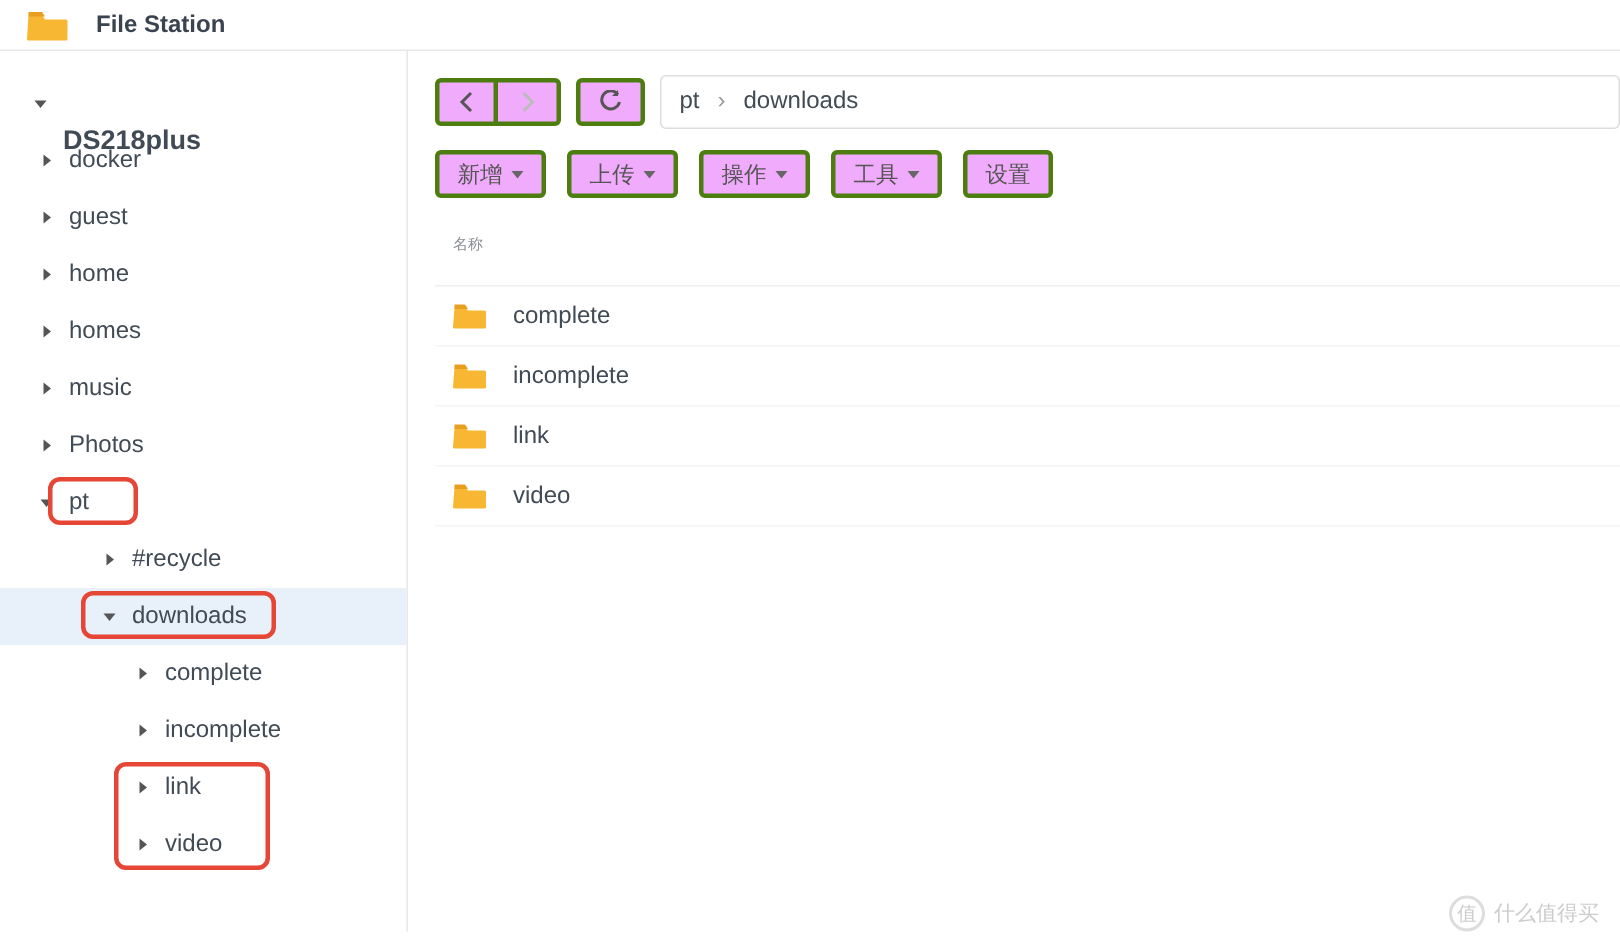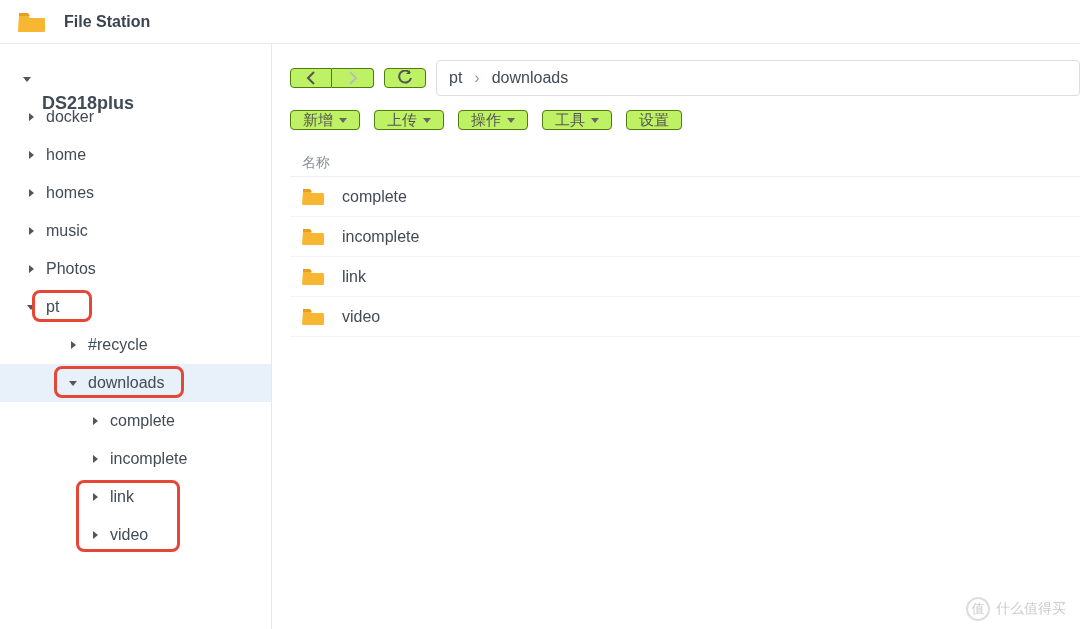--- a/index.html
+++ b/index.html
@@ -9,21 +9,21 @@
       color: #414b55;
       background: #fff;
       width: 1080px;
       height: 629px;
       overflow: hidden;
     }
     .app-header {
       display: flex;
       align-items: center;
       padding: 8px 18px;
-      height: 44px;
+      height: 34px;
       border-bottom: 1px solid #e8e8e8;
     }
     .app-header .logo {
       width: 28px;
       height: 22px;
       margin-right: 18px;
     }
     .app-header .title {
       font-weight: 700;
       font-size: 16px;
@@ -89,23 +89,23 @@
     .toolbar-row1 {
       display: flex;
       align-items: center;
       gap: 10px;
       margin-bottom: 14px;
     }
     .btn-group {
       display: flex;
     }
     .btn {
-      background: #bef264;
-      border: 1px solid #4d7c0f;
-      height: 20px;
+      background: #f0abfc;
+      border: 3px solid #4d7c0f;
+      height: 32px;
       min-width: 42px;
       padding: 0 12px;
       display: flex;
       align-items: center;
       justify-content: center;
       font-size: 15px;
       color: #555;
       cursor: pointer;
       border-radius: 4px;
     }
@@ -130,23 +130,23 @@
       color: #414b55;
       background:#fff;
     }
     .breadcrumb .sep { margin: 0 12px; color:#999; }
     .toolbar-row2 {
       display: flex;
       gap: 14px;
       margin-bottom: 18px;
     }
     .column-header {
-      font-size: 14px;
+      font-size: 10px;
       color: #8a8f95;
-      padding: 6px 12px 4px 12px;
+      padding: 6px 12px 20px 12px;
       border-bottom: 1px solid #eee;
     }
     .file-row {
       display: flex;
       align-items: center;
       height: 40px;
       padding-left: 12px;
       border-bottom: 1px solid #f4f4f4;
       cursor:pointer;
     }
@@ -191,20 +191,24 @@
       <span class="caret caret-down"></span>
       <span class="label">DS218plus</span>
     </div>
 
     <div class="tree-node indent-1">
       <span class="caret caret-right"></span>
       <span class="label">docker</span>
     </div>
     <div class="tree-node indent-1">
       <span class="caret caret-right"></span>
+      <span class="label">guest</span>
+    </div>
+    <div class="tree-node indent-1">
+      <span class="caret caret-right"></span>
       <span class="label">home</span>
     </div>
     <div class="tree-node indent-1">
       <span class="caret caret-right"></span>
       <span class="label">homes</span>
     </div>
     <div class="tree-node indent-1">
       <span class="caret caret-right"></span>
       <span class="label">music</span>
     </div>

